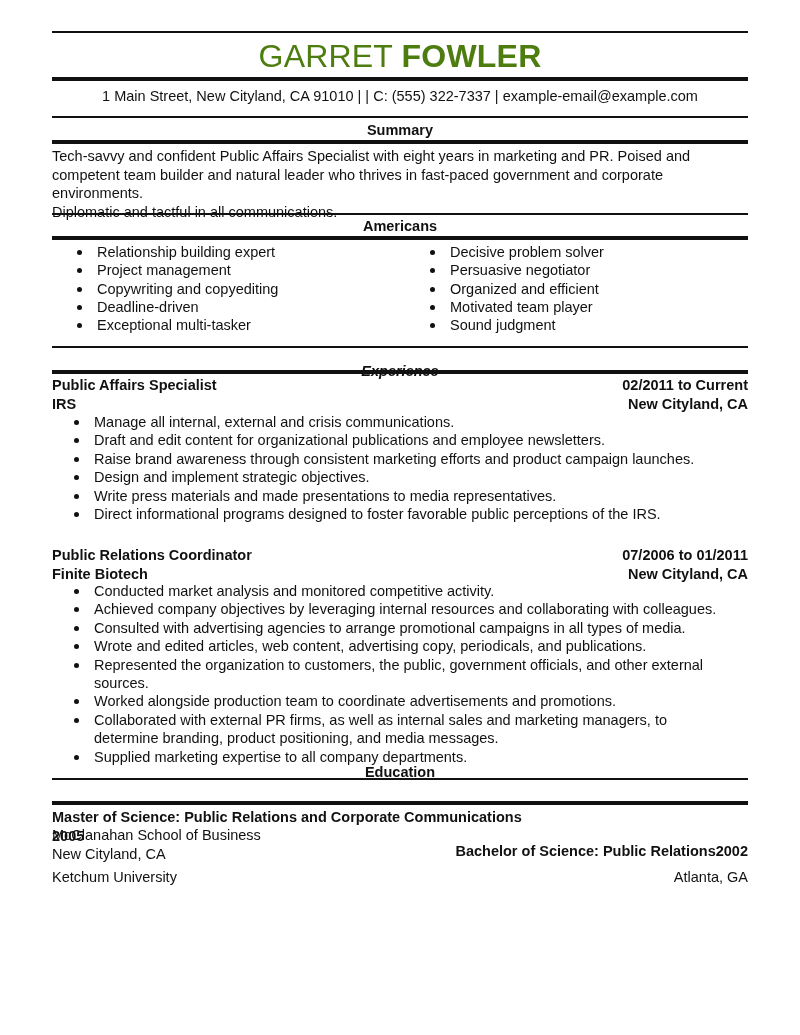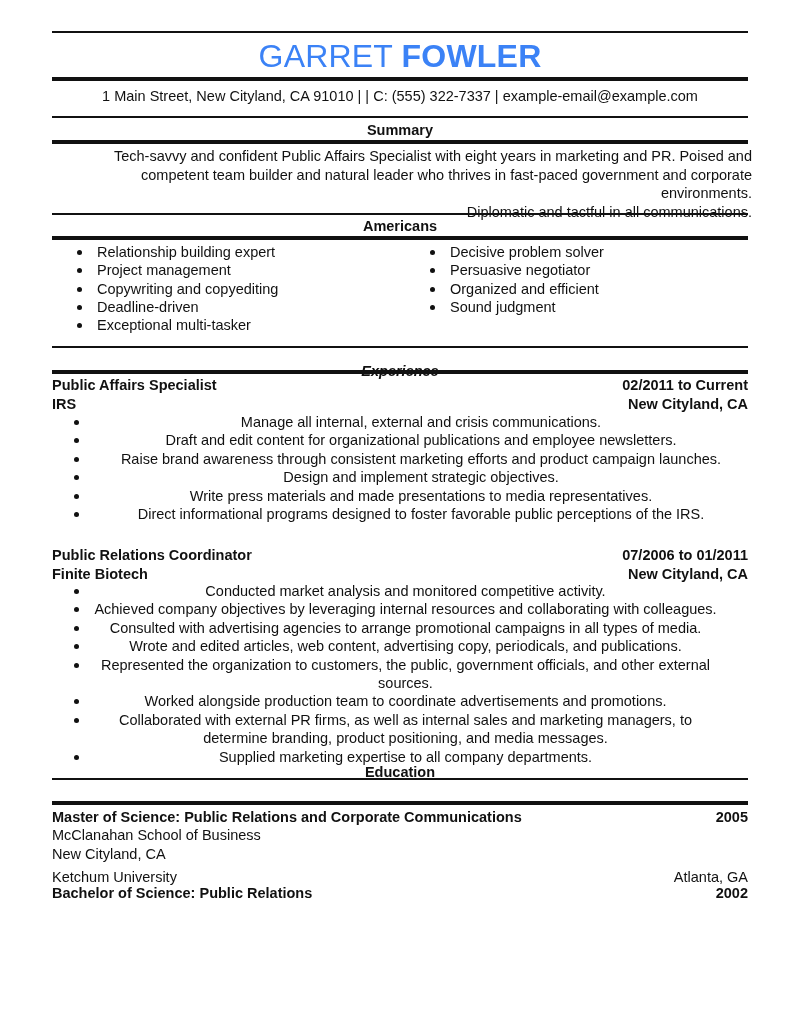--- a/index.html
+++ b/index.html
@@ -5,47 +5,47 @@
   html, body { margin: 0; padding: 0; background: #ffffff; }
   body {
     width: 800px; height: 1035px; position: relative; overflow: hidden;
     font-family: "Liberation Sans", sans-serif; color: #111111;
   }
   .page { position: absolute; left: 52px; width: 696px; top: 0; }
   .rule-thin { position: absolute; left: 0; width: 696px; height: 2px; background: #111; }
   .rule-thick { position: absolute; left: 0; width: 696px; height: 4px; background: #111; }
   .name {
     position: absolute; left: 0; width: 696px; top: 36px; text-align: center;
-    font-size: 32px; line-height: 40px; letter-spacing: 0.2px; color: #3b82f6;
+    font-size: 32px; line-height: 40px; letter-spacing: 0.2px; color: #4d7c0f;
   }
   .name .last { font-weight: bold; }
   .contact {
     position: absolute; left: 0; width: 696px; top: 87px; text-align: center;
     font-size: 14.5px; line-height: 18px;
   }
   .sec-title {
     position: absolute; left: 0; width: 696px; text-align: center;
     font-size: 14.5px; font-weight: bold; line-height: 18px;
   }
   .para {
-    position: absolute; left: 0; width: 700px; font-size: 14.5px; line-height: 18.5px; text-align: right;
+    position: absolute; left: 0; width: 700px; font-size: 14.5px; line-height: 18.5px;
   }
   .hl-col { position: absolute; margin: 0; padding: 0; list-style: none; font-size: 14.5px; }
   .hl-col li { position: relative; height: 18.3px; line-height: 18.3px; padding-left: 42px; white-space: nowrap; }
   .hl-col li::before {
     content: ""; position: absolute; left: 22px; top: 7px; width: 5px; height: 5px;
     border-radius: 50%; background: #111;
   }
   .row {
     position: absolute; left: 0; width: 696px; display: flex; justify-content: space-between;
     font-size: 14.5px; line-height: 18.5px;
   }
   .bold { font-weight: bold; gap: 28px; }
   .bullets { position: absolute; left: 0; width: 696px; margin: 0; padding: 0; list-style: none; font-size: 14.5px; }
-  .bullets li { position: relative; line-height: 18.4px; padding-left: 42px; text-align: center; }
+  .bullets li { position: relative; line-height: 18.4px; padding-left: 42px; }
   .bullets li::before {
     content: ""; position: absolute; left: 22px; top: 7px; width: 5px; height: 5px;
     border-radius: 50%; background: #111;
   }
 </style>
 </head>
 <body>
 
 <div class="page">
 
@@ -73,20 +73,21 @@
     <li>Relationship building expert</li>
     <li>Project management</li>
     <li>Copywriting and copyediting</li>
     <li>Deadline-driven</li>
     <li>Exceptional multi-tasker</li>
   </ul>
   <ul class="hl-col" style="left:356px; top:243px;">
     <li>Decisive problem solver</li>
     <li>Persuasive negotiator</li>
     <li>Organized and efficient</li>
+    <li>Motivated team player</li>
     <li>Sound judgment</li>
   </ul>
 
   <div class="rule-thin" style="top:346px;"></div>
   <div class="sec-title" style="top:362px;font-style:italic;">Experience</div>
   <div class="rule-thick" style="top:370px;"></div>
 
   <div class="row bold" style="top:376px;">
     <span>Public Affairs Specialist</span>
     <span>02/2011 to Current</span>
@@ -120,29 +121,29 @@
     <li>Represented the organization to customers, the public, government officials, and other external sources.</li>
     <li>Worked alongside production team to coordinate advertisements and promotions.</li>
     <li>Collaborated with external PR firms, as well as internal sales and marketing managers, to determine branding, product positioning, and media messages.</li>
     <li>Supplied marketing expertise to all company departments.</li>
   </ul>
 
   <div class="rule-thin" style="top:778px;"></div>
   <div class="sec-title" style="top:763px;">Education</div>
   <div class="rule-thick" style="top:801px;"></div>
 
-  <div class="row" style="top:808px;">
+  <div class="row" style="top:808px;flex-direction:column;">
     <span class="bold"><span>Master of Science</span>: <span>Public Relations and Corporate Communications</span></span>
     <span class="bold">2005</span>
   </div>
   <div class="row" style="top:826px;flex-direction:column;">
     <span>McClanahan School of Business</span>
     <span>New Cityland, CA</span>
   </div>
-  <div class="row" style="top:884px;">
+  <div class="row" style="top:842px;justify-content:flex-end;">
     <span class="bold"><span>Bachelor of Science</span>: <span>Public Relations</span></span>
     <span class="bold">2002</span>
   </div>
   <div class="row" style="top:868px;">
     <span>Ketchum University</span>
     <span>Atlanta, GA</span>
   </div>
 </div>
 
 </body></html>

